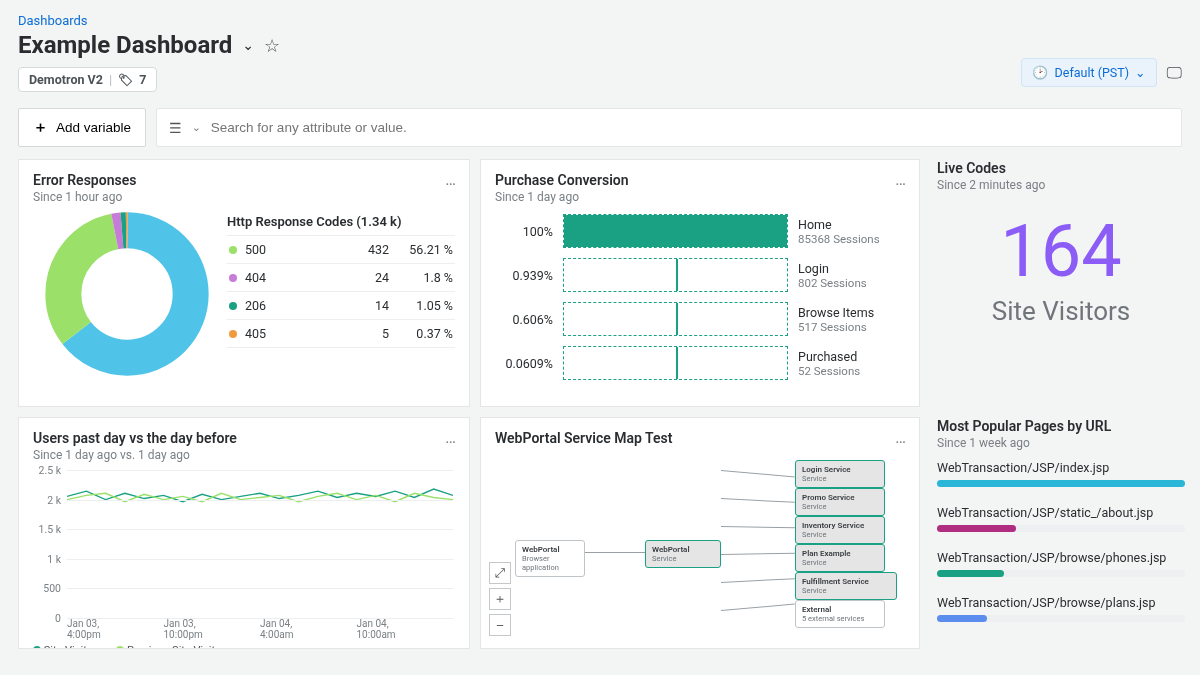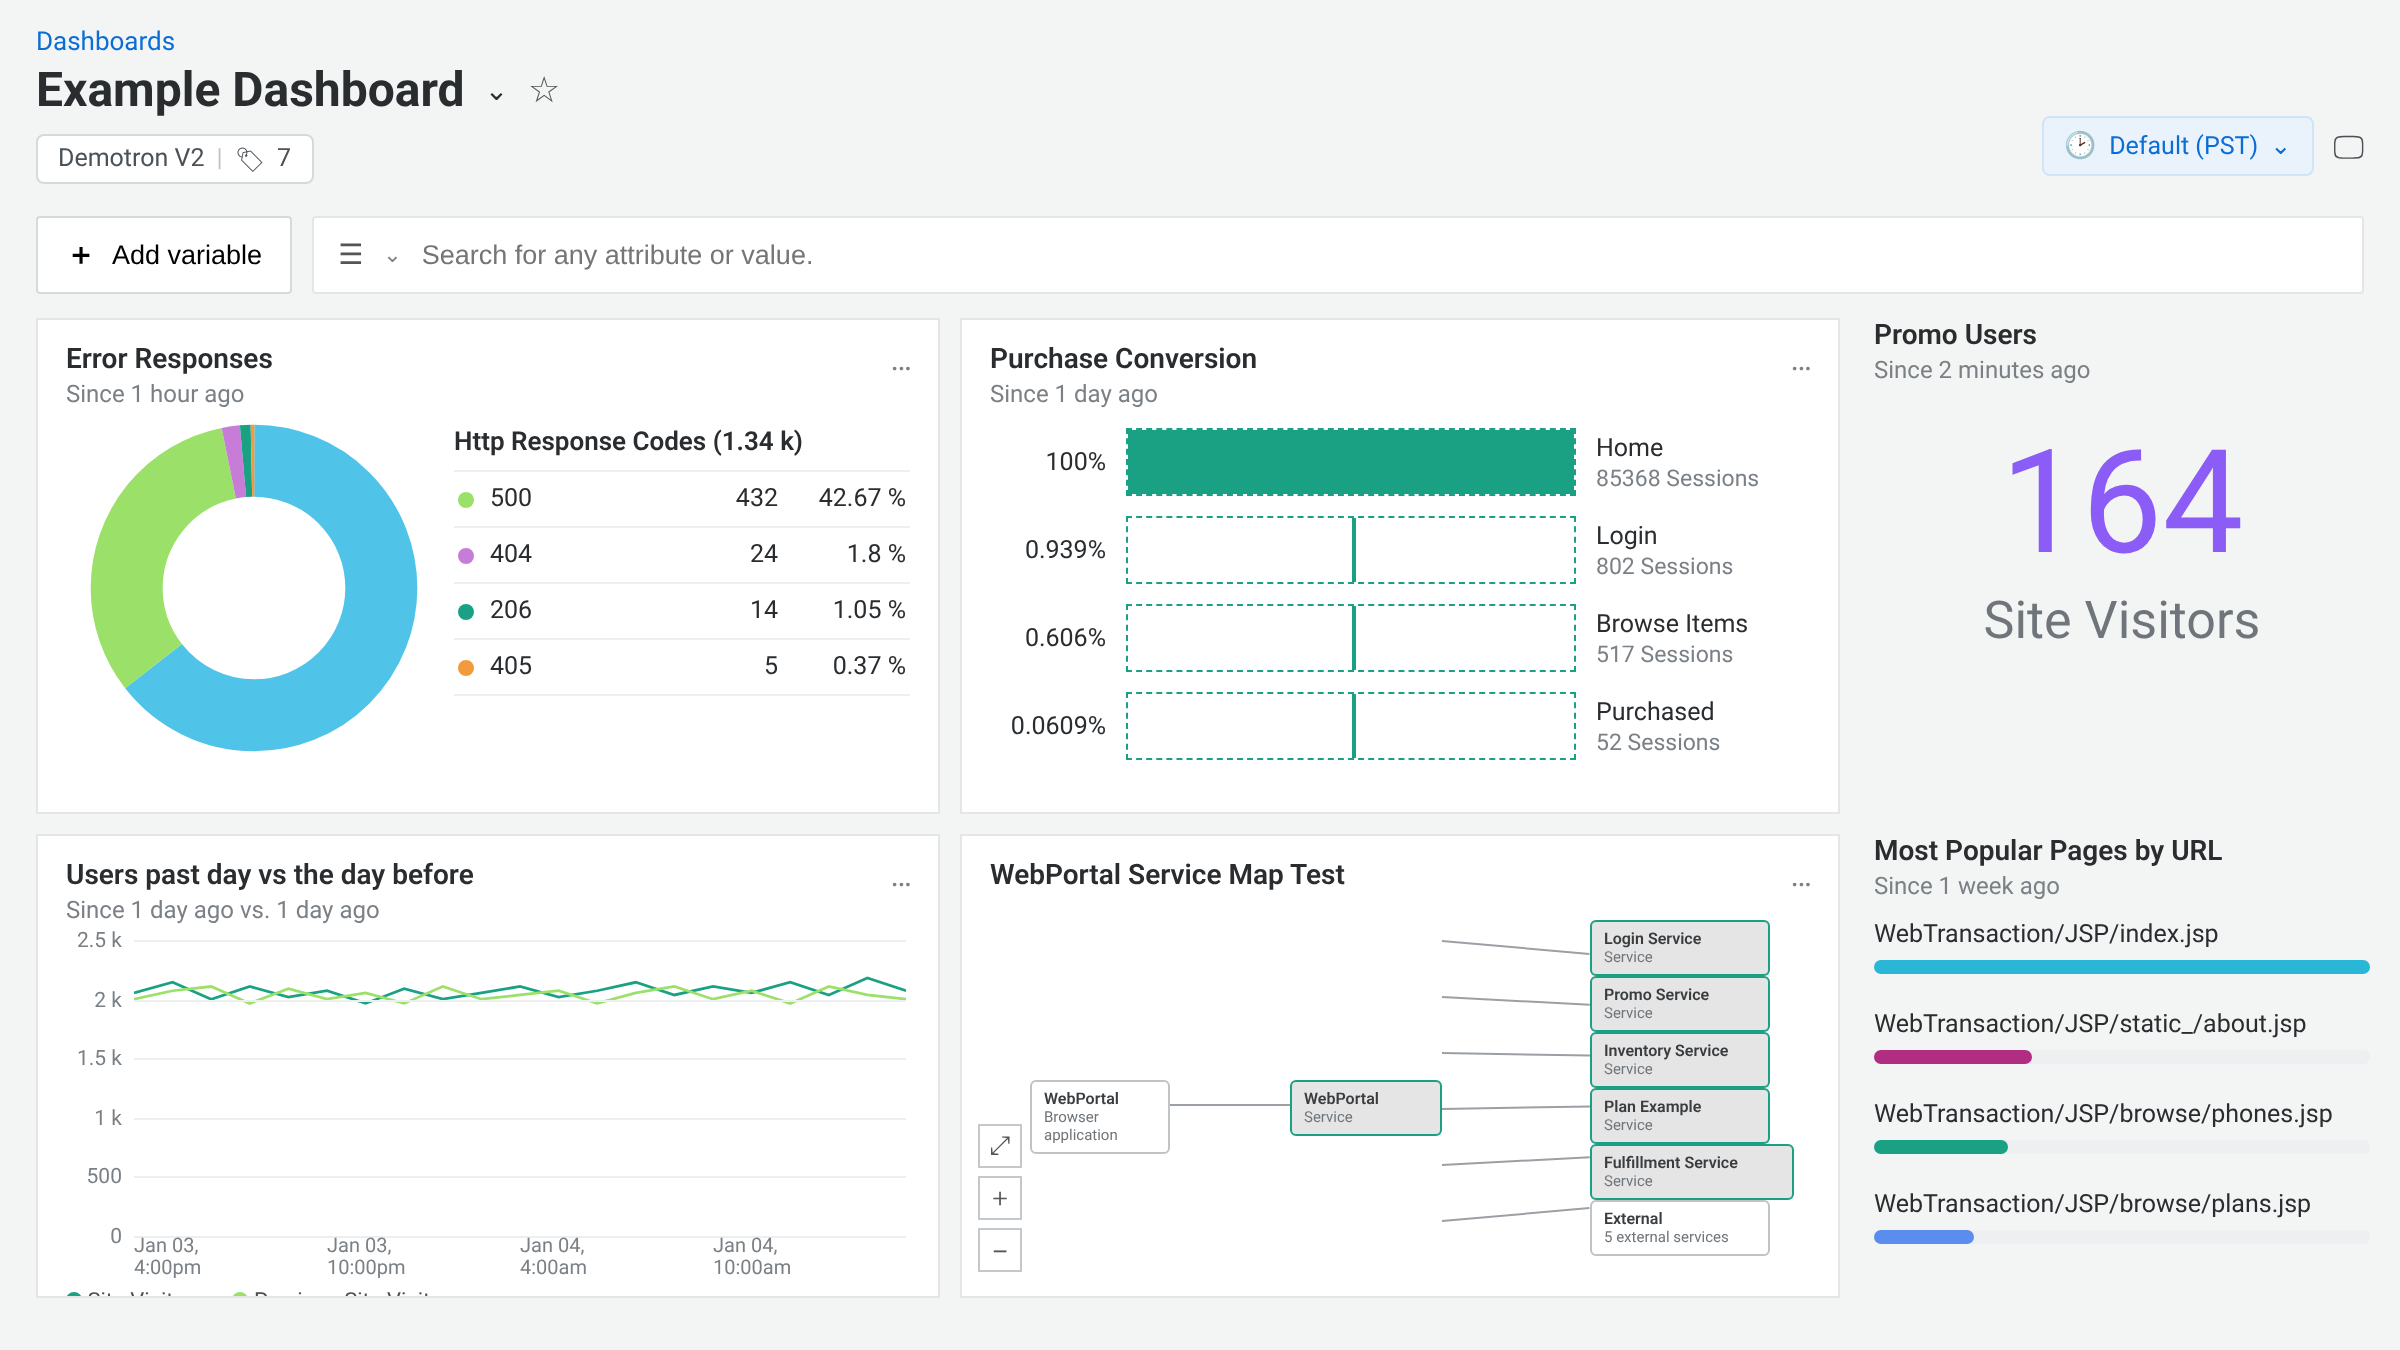--- a/index.html
+++ b/index.html
@@ -7,21 +7,21 @@
   a { color:#0b6dd6; text-decoration:none; }
 
   .page { padding:10px 18px 0 18px; }
 
   
   .crumb { font-size:13px; color:#0b6dd6; }
   .title-row { display:flex; align-items:center; gap:10px; margin-top:2px;}
   .title { font-size:24px; font-weight:700; }
   .chev-down { font-size:14px; color:#2a2d30;}
   .star { font-size:18px; color:#555; cursor:pointer; }
-  .sub-row { display:flex; align-items:center; gap:10px; margin-top:8px; }
+  .sub-row { display:flex; align-items:center; gap:10px; margin-top:8px;font-weight:bold; }
   .chip { display:flex; align-items:center; gap:6px; border:1px solid #d6d9db; background:#fff; color:#4b5257; font-size:12.5px; padding:4px 10px; border-radius:4px; }
   .chip .divider { color:#c0c4c8;}
   .tag-icn { font-size:12px;}
   .tz { position:absolute; right:18px; top:58px; display:flex; align-items:center; gap:10px;}
   .tz-btn { display:flex; align-items:center; gap:6px; background:#eaf3fb; color:#0b6dd6; font-size:12.5px; padding:6px 10px; border-radius:4px; border:1px solid #cfe4f6; }
   .tz-btn .clock { font-size:13px;}
   .monitor { color:#4b5257; font-size:16px; }
 
   
   .toolbar { display:flex; gap:10px; margin-top:16px; }
@@ -155,21 +155,21 @@
             <circle cx="21" cy="21" r="15.915" fill="transparent" stroke="#f29b3e" stroke-width="9" stroke-dasharray="0.37 99.63" stroke-dashoffset="-74.64"></circle>
           </svg>
         </div>
         <div class="legend-tbl">
           <div class="lt-title">Http Response Codes (1.34 k)</div>
           <div id="legend-rows">
               <div class="row">
       <span class="dot" style="background:#9be169"></span>
       <span class="lcode">500</span>
       <span class="lval">432</span>
-      <span class="lpct">42.67 %</span>
+      <span class="lpct">56.21 %</span>
     </div>
               <div class="row">
       <span class="dot" style="background:#c77dd8"></span>
       <span class="lcode">404</span>
       <span class="lval">24</span>
       <span class="lpct">1.8 %</span>
     </div>
               <div class="row">
       <span class="dot" style="background:#1aa184"></span>
       <span class="lcode">206</span>
@@ -217,21 +217,21 @@
       <div class="f-pct">0.0609%</div>
       <div class="f-bar-wrap">
         <div class="f-tick"></div>
       </div>
       <div class="f-label">Purchased<span class="fs">52 Sessions</span></div>
     </div>
         </div>
     </div>
 
     <div class="card short nolabel" style="border:1px solid transparent; background:transparent; padding-left:6px;">
-      <h3>Promo Users</h3>
+      <h3>Live Codes</h3>
       <div class="sub">Since 2 minutes ago</div>
       <div class="live">
         <div class="live-num">164</div>
         <div class="live-cap">Site Visitors</div>
       </div>
     </div>
 
     <div class="card tall">
       <span class="more">…</span>
       <h3>Users past day vs the day before</h3>

